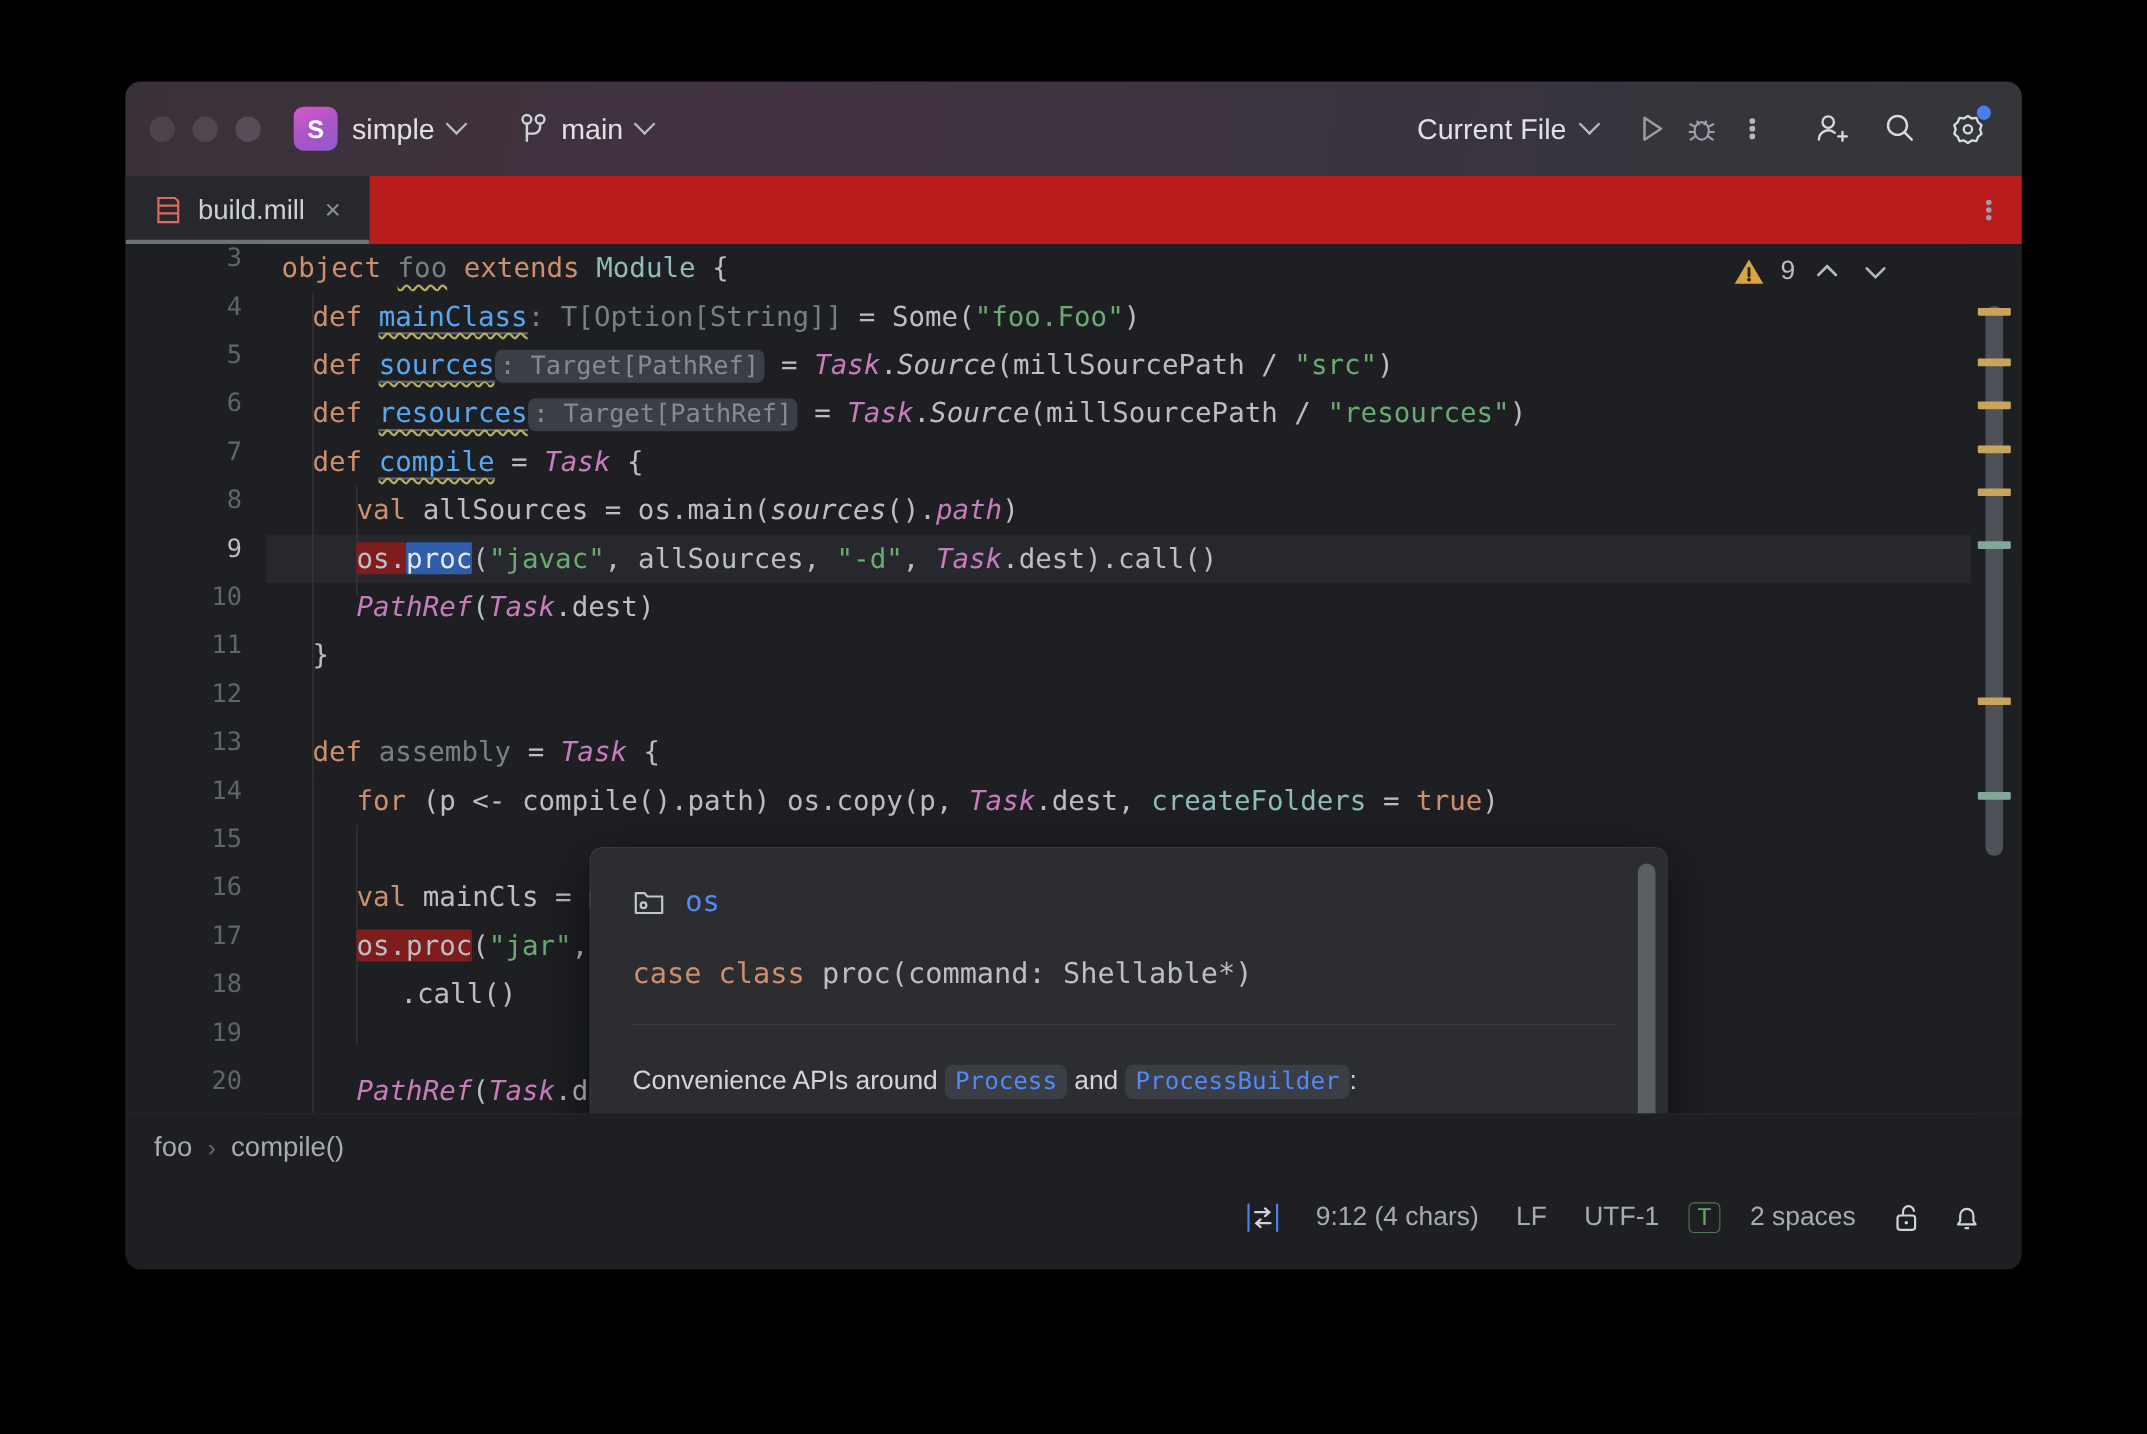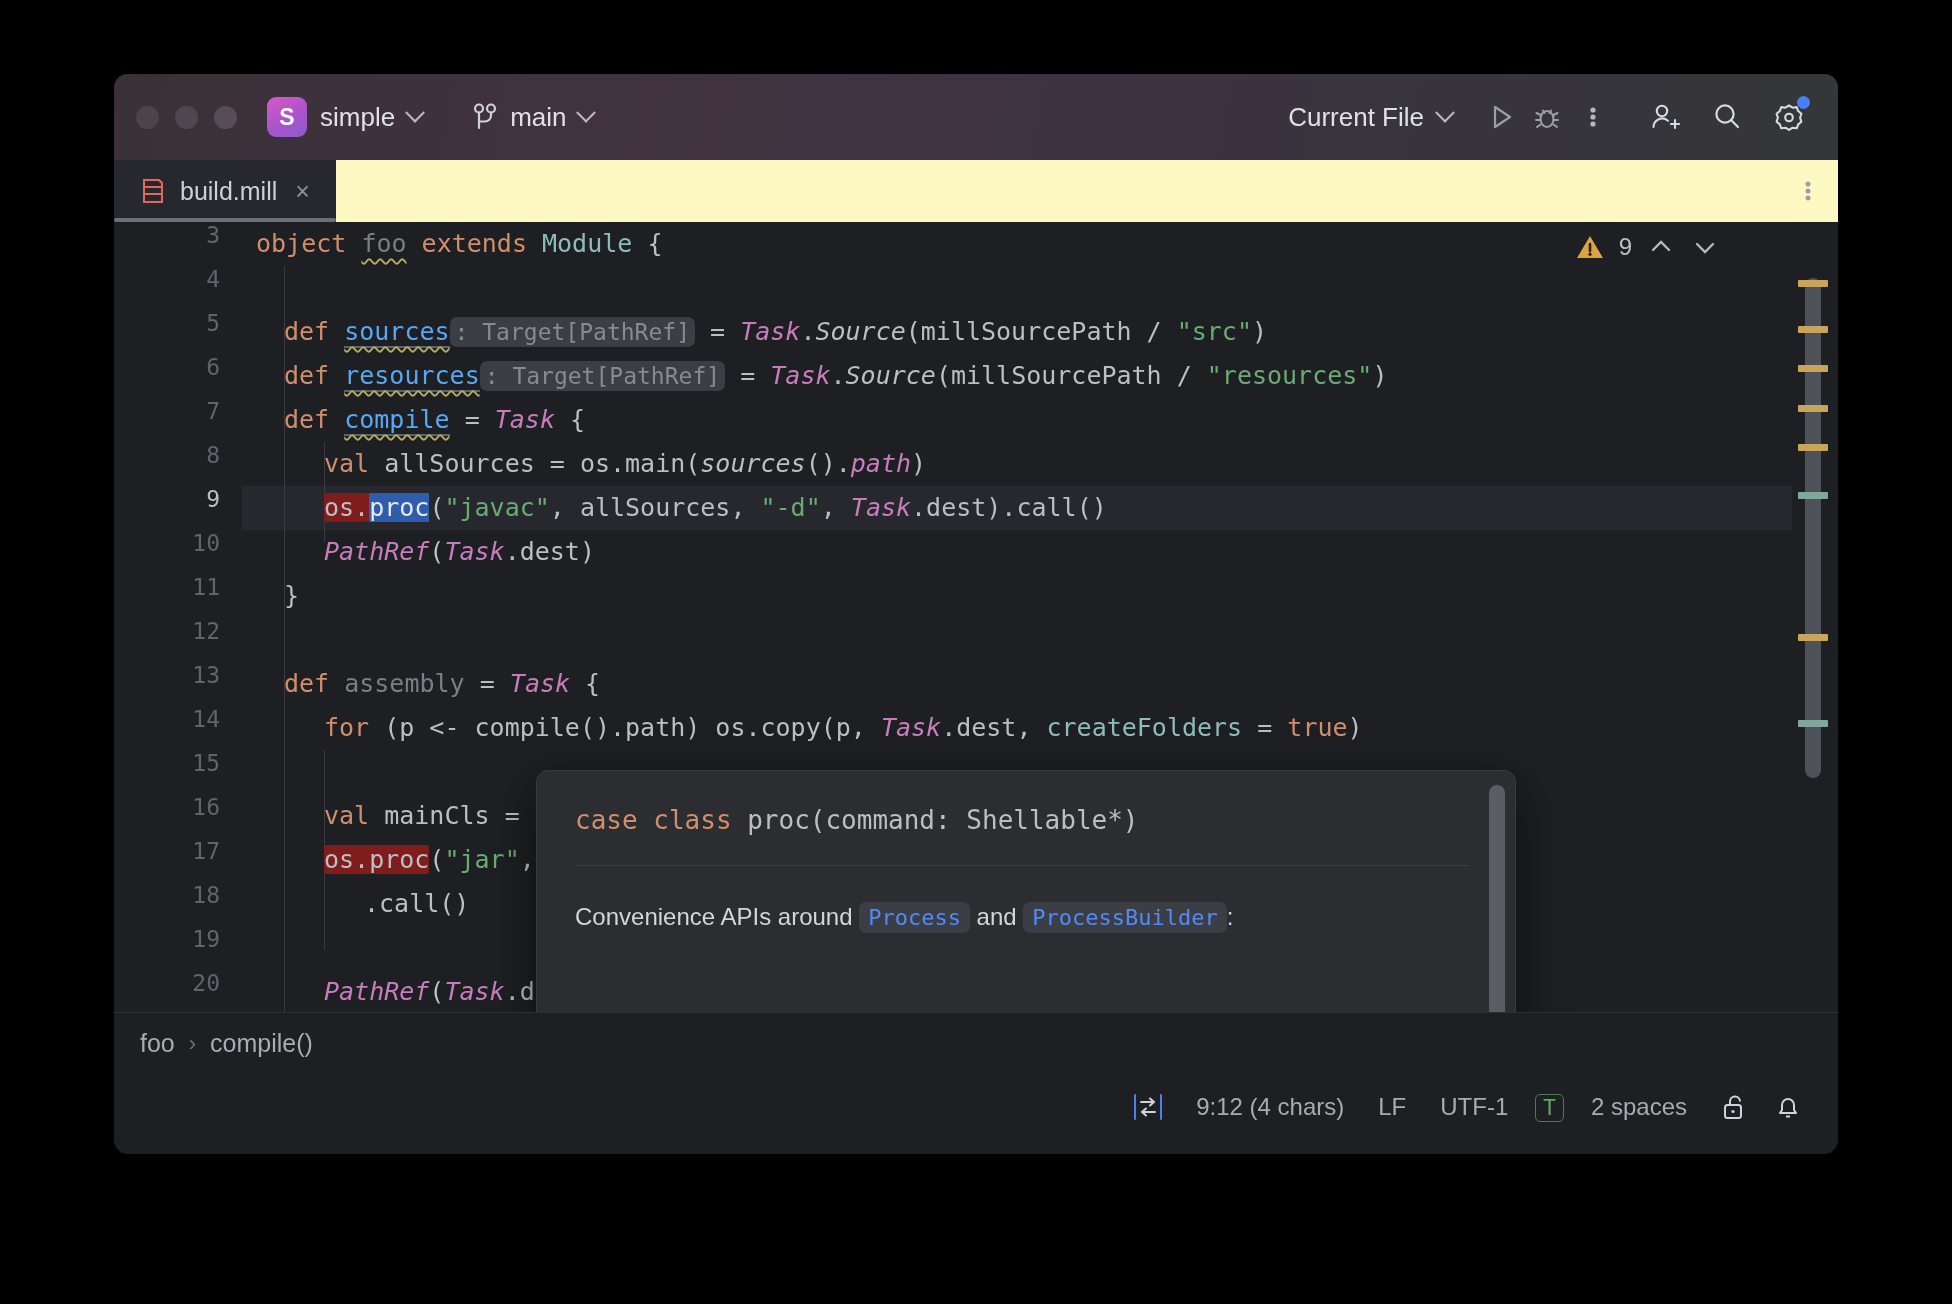--- a/index.html
+++ b/index.html
@@ -54,21 +54,21 @@
   .tb-spacer { flex: 1; }
   .runcfg { display: flex; align-items: center; gap: 14px; }
   .ic { display: flex; align-items: center; justify-content: center; }
   .icon-btn { width: 46px; height: 46px; border-radius: 8px; display: flex; align-items: center; justify-content: center; }
   .tb-right { display: flex; align-items: center; gap: 16px; margin-left: 26px; }
   .gear-wrap { position: relative; }
   .gear-dot { position: absolute; right: 2px; top: 2px; width: 13px; height: 13px; border-radius: 50%; background: #4a7ff0; }
 
   
   .tabbar {
-    height: 62px; background: #fef9c3;
+    height: 62px; background: #b91c1c;
     display: flex; align-items: stretch; position: relative;
   }
   .tab {
     display: flex; align-items: center; gap: 14px;
     padding: 0 22px 0 26px; position: relative;
     background: #26282e;
   }
   .tab-underline { position: absolute; left: 0; right: 0; bottom: 0; height: 4px; background: #6b7079; border-radius: 2px; }
   .tab-title { color: #ced0d6; font-size: 25px; }
   .tab-close { color: #8b9097; font-size: 25px; padding: 0 4px; }
@@ -328,20 +328,21 @@
 
     <div class="code-area">
       <div class="indent-guide" style="left:42px; top:44px; height:440px"></div>
       <div class="indent-guide" style="left:42px; top:484px; height:310px"></div>
       <div class="indent-guide" style="left:82px; top:220px; height:100px"></div>
       <div class="indent-guide" style="left:82px; top:528px; height:200px"></div>
 
       
       <div class="cline" style="top:0px; left:14px"><span class="kw">object</span> <span class="gry wavy">foo</span> <span class="kw">extends</span> <span class="typ">Module</span> <span class="pln">{</span></div>
       
+      <div class="cline" style="top:44px; left:42px"><span class="kw">def</span> <span class="fn wavy solidul">mainClass</span><span class="gry">: T[Option[String]]</span> <span class="pln">= Some(</span><span class="str">"foo.Foo"</span><span class="pln">)</span></div>
       
       <div class="cline" style="top:88px; left:42px"><span class="kw">def</span> <span class="fn wavy solidul">sources</span><span class="inlay">: Target[PathRef]</span> <span class="pln">=</span> <span class="itl">Task</span><span class="pln">.</span><span class="itg">Source</span><span class="pln">(millSourcePath / </span><span class="str">"src"</span><span class="pln">)</span></div>
       
       <div class="cline" style="top:132px; left:42px"><span class="kw">def</span> <span class="fn wavy solidul">resources</span><span class="inlay">: Target[PathRef]</span> <span class="pln">=</span> <span class="itl">Task</span><span class="pln">.</span><span class="itg">Source</span><span class="pln">(millSourcePath / </span><span class="str">"resources"</span><span class="pln">)</span></div>
       
       <div class="cline" style="top:176px; left:42px"><span class="kw">def</span> <span class="fn wavy solidul">compile</span> <span class="pln">=</span> <span class="itl">Task</span> <span class="pln">{</span></div>
       
       <div class="cline" style="top:220px; left:82px"><span class="kw">val</span> <span class="pln">allSources = os.main(</span><span class="itg">sources</span><span class="pln">().</span><span class="itl">path</span><span class="pln">)</span></div>
       
       <div class="cline" style="top:264px; left:82px"><span class="idhl">os.</span><span class="sel">proc</span><span class="pln">(</span><span class="str">"javac"</span><span class="pln">, allSources, </span><span class="str">"-d"</span><span class="pln">, </span><span class="itl">Task</span><span class="pln">.dest).call()</span></div>
@@ -391,20 +392,29 @@
       <div class="stripe-mark" style="top:143px; background:#c9a55c"></div>
       <div class="stripe-mark" style="top:183px; background:#c9a55c"></div>
       <div class="stripe-mark" style="top:222px; background:#c9a55c"></div>
       <div class="stripe-mark" style="top:270px; background:#7fa89b"></div>
       <div class="stripe-mark" style="top:412px; background:#c9a55c"></div>
       <div class="stripe-mark" style="top:498px; background:#7fa89b"></div>
     </div>
 
     <div class="popup">
       <div class="popup-inner">
+        <div class="pop-head">
+          <span class="ic">
+            <svg width="30" height="28" viewBox="0 0 30 28" fill="none" stroke="#c2c6cc" stroke-width="2" stroke-linejoin="round">
+              <path d="M3 6 h8 l2.5 3 H27 v15 H3 Z"></path>
+              <circle cx="10" cy="17" r="2.6"></circle>
+            </svg>
+          </span>
+          <span class="pop-pkg">os</span>
+        </div>
 
         <div class="pop-sig"><span class="kw">case class </span><span>proc(command: Shellable*)</span></div>
 
         <div class="pop-divider"></div>
 
         <div class="pop-body">
           <div class="pop-para"><span>Convenience APIs around </span><span class="codechip">Process</span><span> and </span><span class="codechip">ProcessBuilder</span><span>:</span></div>
 
         </div>
 

